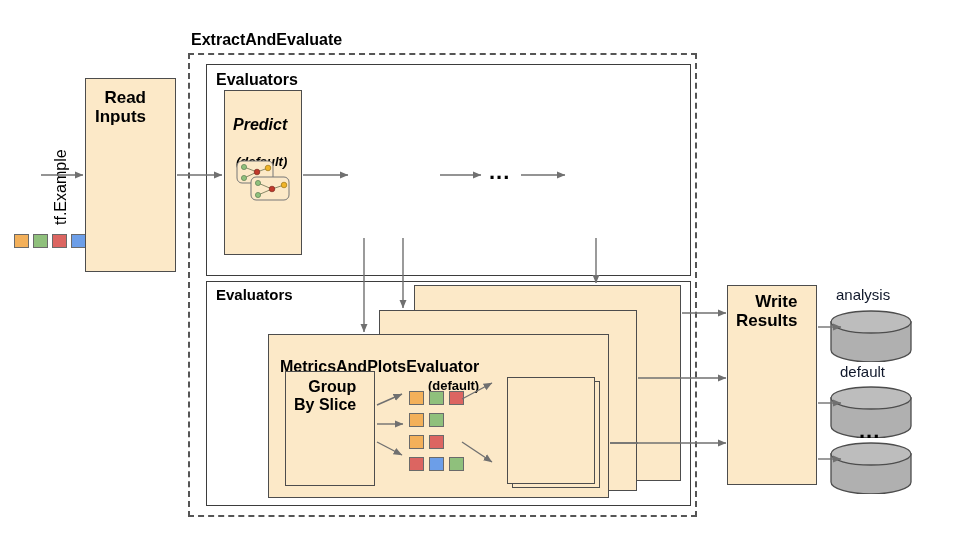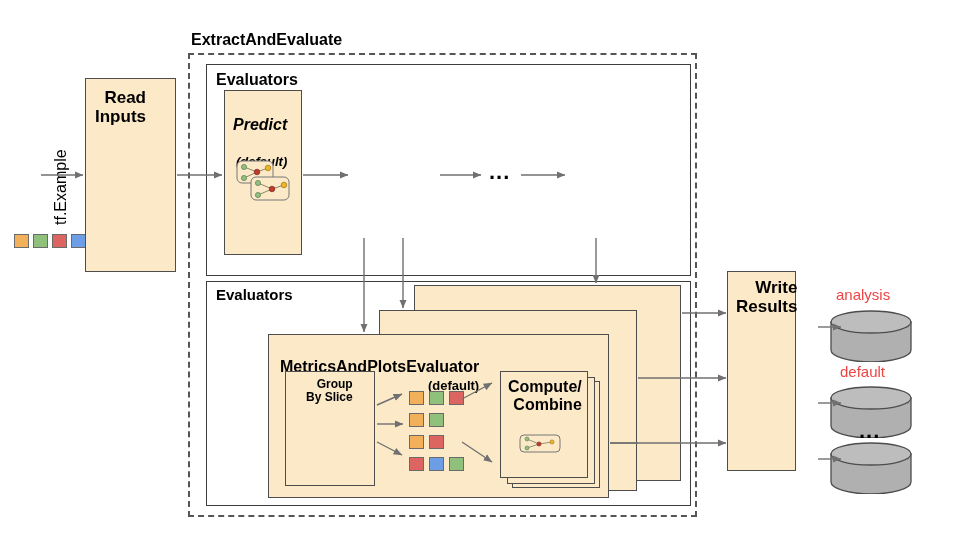--- a/index.html
+++ b/index.html
@@ -59,21 +59,21 @@
 
   .sq {
     position: absolute;
     width: 13px; height: 12px;
     border: 1px solid #6a6a6a;
   }
 
   .cyl-label {
     position: absolute;
     font-size: 15px;
-    color: #ef4444;
+    color: #0f172a;
     font-weight: normal;
     font-family: "Liberation Sans", sans-serif;
   }
 
   .rot {
     position: absolute;
     transform-origin: 0 0;
     font-size: 16px;
     color: #000;
     white-space: nowrap;
@@ -161,56 +161,42 @@
     </div>
   </div>
 
   <div class="abs tanbox" style="left:268px; top:334px; width:341px; height:164px;">
     <div class="lbl" style="left:11px; top:5px; font-size:16px;">
       <span>MetricsAndPlotsEvaluator</span>
       <span class="sub">(default)</span>
     </div>
 
     <div class="abs tanbox" style="left:16px; top:36px; width:90px; height:115px;">
-      <div class="lbl" style="left:20px; top:6px; font-size:12px;">Group
+      <div class="lbl" style="left:8px; top:6px; font-size:16px;">Group
 By Slice</div>
     </div>
 
     <div class="abs" style="left:140px; top:56px; width:72px; height:85px;">
       <span class="sq" style="left:0px;  top:0px;  background:#f3b05a;"></span>
       <span class="sq" style="left:20px; top:0px;  background:#8fc07c;"></span>
       <span class="sq" style="left:40px; top:0px;  background:#dc6561;"></span>
       <span class="sq" style="left:0px;  top:22px; background:#f3b05a;"></span>
       <span class="sq" style="left:20px; top:22px; background:#8fc07c;"></span>
       <span class="sq" style="left:0px;  top:44px; background:#f3b05a;"></span>
       <span class="sq" style="left:20px; top:44px; background:#dc6561;"></span>
       <span class="sq" style="left:0px;  top:66px; background:#dc6561;"></span>
       <span class="sq" style="left:20px; top:66px; background:#6c9ee8;"></span>
       <span class="sq" style="left:40px; top:66px; background:#8fc07c;"></span>
     </div>
 
     <div class="abs tanbox" style="left:243px; top:46px; width:88px; height:107px;"></div>
     <div class="abs tanbox" style="left:238px; top:42px; width:88px; height:107px;"></div>
-    <div class="abs tanbox" style="left:231px; top:36px; width:88px; height:107px;">
-      <div class="lbl" style="left:7px; top:6px; font-size:16px;">Compute/
-Combine</div>
-      <svg style="position:absolute; left:18px; top:60px;" width="44" height="24" viewBox="0 0 44 24">
-        <rect x="1" y="3" width="40" height="17" rx="4" fill="#fce9c8" stroke="#777" stroke-width="1"></rect>
-        <line x1="8" y1="7" x2="20" y2="12" stroke="#8a8a6a" stroke-width="0.9"></line>
-        <line x1="8" y1="16" x2="20" y2="12" stroke="#8a8a6a" stroke-width="0.9"></line>
-        <line x1="20" y1="12" x2="33" y2="10" stroke="#8a8a6a" stroke-width="0.9"></line>
-        <circle cx="8" cy="7" r="2" fill="#8fc07c" stroke="#5f7d53" stroke-width="0.6"></circle>
-        <circle cx="8" cy="16" r="2" fill="#8fc07c" stroke="#5f7d53" stroke-width="0.6"></circle>
-        <circle cx="20" cy="12" r="2.1" fill="#c0392b" stroke="#7d2a20" stroke-width="0.6"></circle>
-        <circle cx="33" cy="10" r="2.1" fill="#f0b429" stroke="#9b7415" stroke-width="0.6"></circle>
-      </svg>
-    </div>
-  </div>
-
-  <div class="abs tanbox" style="left:727px; top:271px; width:69px; height:200px;">
+  </div>
+
+  <div class="abs tanbox" style="left:727px; top:285px; width:90px; height:200px;">
     <div class="lbl" style="left:8px; top:6px; font-size:17px;">Write
 Results</div>
   </div>
 
   <div class="cyl-label" style="left:836px; top:286px;">analysis</div>
   <svg style="position:absolute; left:829px; top:310px;" width="84" height="52" viewBox="0 0 84 52">
     <path d="M2,12 L2,40 A40,12 0 0 0 82,40 L82,12 Z" fill="#b0b0b0" stroke="#4d4d4d" stroke-width="1.3"></path>
     <ellipse cx="42" cy="12" rx="40" ry="11" fill="#bdbdbd" stroke="#4d4d4d" stroke-width="1.3"></ellipse>
   </svg>
 

